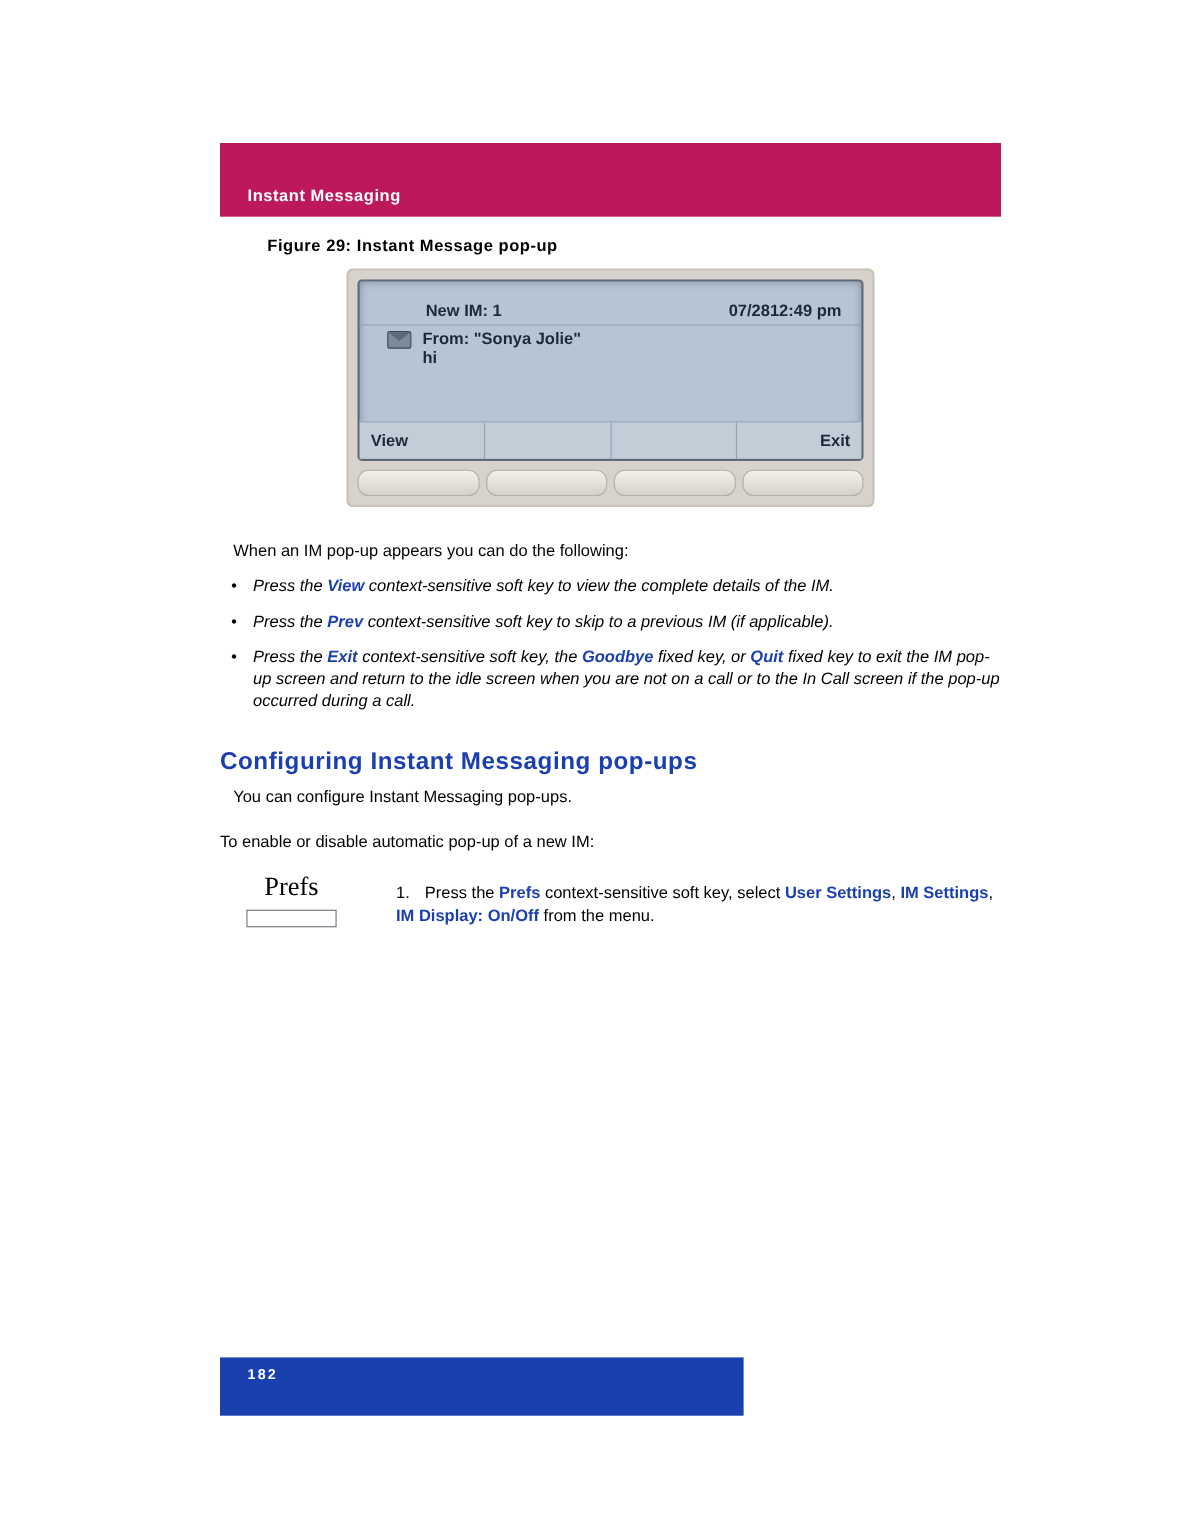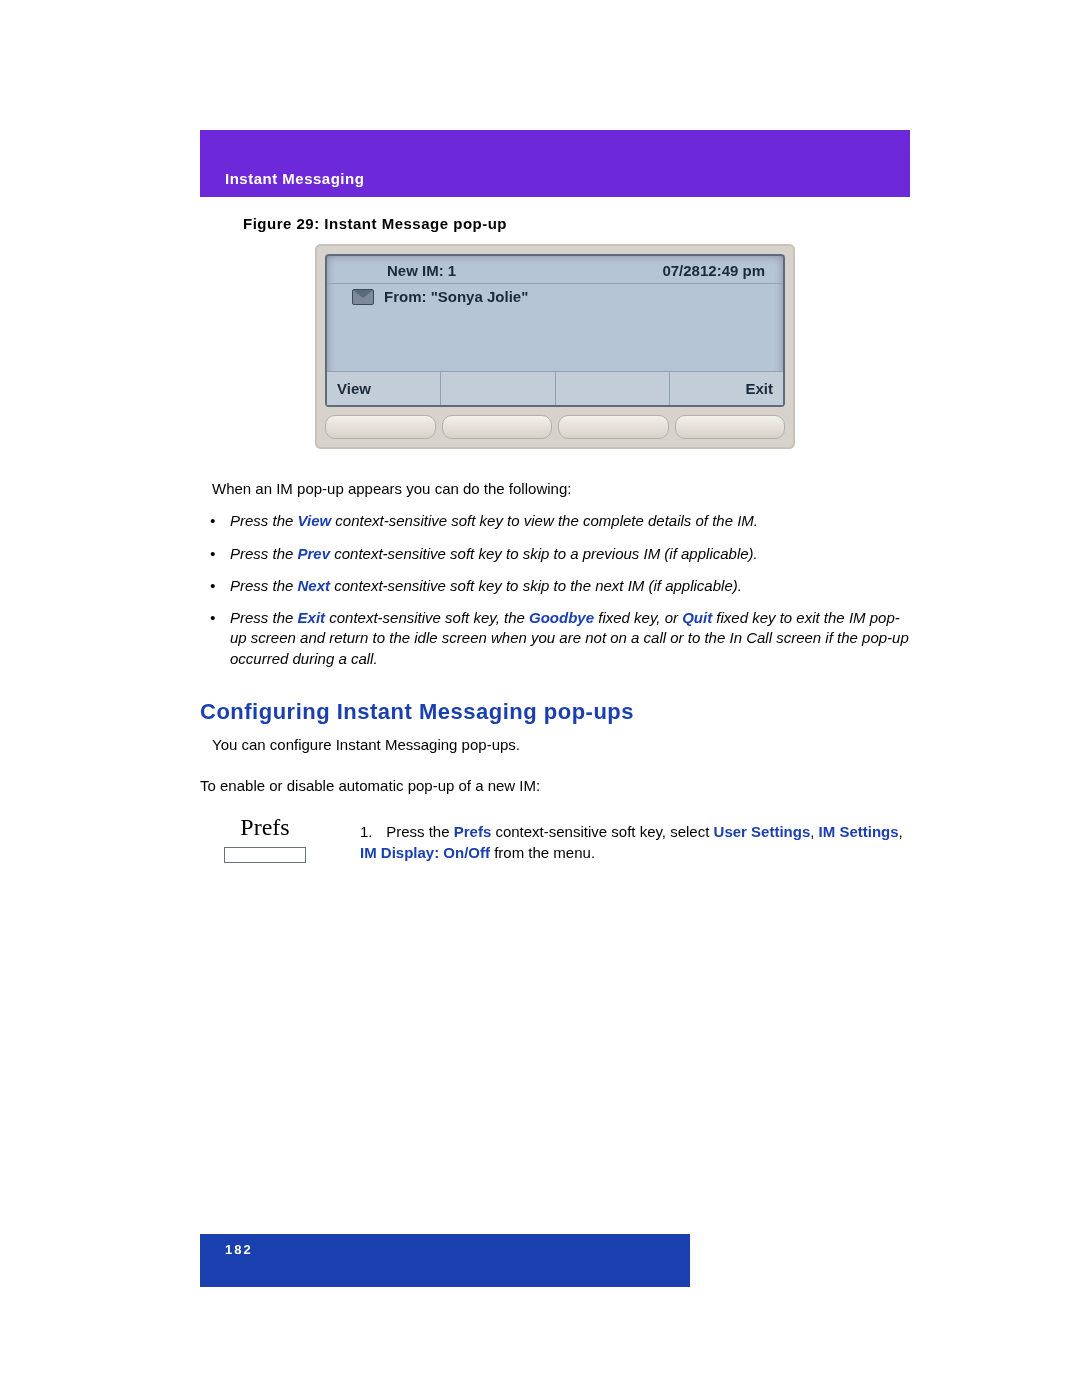--- a/index.html
+++ b/index.html
@@ -11,21 +11,21 @@
     color: #000000;
   }
   .page {
     width: 1080px;
     height: 1397px;
     position: relative;
     box-sizing: border-box;
     padding: 130px 170px 80px 200px;
   }
   .header-bar {
-    background: #6d28d9;
+    background: #be185d;
     color: #ffffff;
     font-weight: bold;
     letter-spacing: 0.5px;
     font-size: 15px;
     padding: 40px 25px 10px 25px;
     margin-bottom: 18px;
   }
   .figure-caption {
     font-weight: bold;
     letter-spacing: 0.5px;
@@ -46,21 +46,21 @@
     border: 2px solid #5f6b7a;
     border-radius: 4px;
     padding: 0;
     box-shadow: inset 0 0 8px rgba(0,0,0,0.3);
     font-family: Arial, sans-serif;
     color: #1a2a3a;
   }
   .screen-top {
     display: flex;
     justify-content: space-between;
-    padding: 6px 18px 4px 60px;
+    padding: 18px 18px 4px 60px;
     font-size: 15px;
     font-weight: bold;
     border-bottom: 1px solid #8fa2b5;
   }
   .screen-top-right {
     display: flex;
     gap: 0;
     font-weight: bold;
   }
   .screen-body {
@@ -179,21 +179,21 @@
   .footer-bar {
     position: absolute;
     left: 200px;
     bottom: 110px;
     width: 440px;
     background: #1a3faf;
     color: #ffffff;
     font-weight: bold;
     letter-spacing: 2px;
     font-size: 13px;
-    padding: 8px 25px 30px 25px;
+    padding: 8px 11px 30px 25px;
   }
 </style>
 </head>
 <body>
 
 <div class="page">
 
   <div class="header-bar">
     <span>Instant Messaging</span>
   </div>
@@ -207,20 +207,21 @@
         <span class="screen-top-right">
           <span>07/28</span>
           <span>12:49 pm</span>
         </span>
       </div>
       <div class="screen-body">
         <div class="screen-line1">
           <span class="mail-icon"></span>
           <span>From: "Sonya Jolie"</span>
         </div>
+        <div class="screen-line2">hi</div>
       </div>
       <div class="screen-softkeys">
         <div class="softkey-cell">View</div>
         <div class="softkey-cell"></div>
         <div class="softkey-cell"></div>
         <div class="softkey-cell">Exit</div>
       </div>
     </div>
     <div class="phys-buttons">
       <div class="phys-btn"></div>
@@ -233,23 +234,20 @@
   <p class="body-text">When an IM pop-up appears you can do the following:</p>
 
   <ul class="bullets">
     <li>
       <span>Press the </span><span class="kw">View</span><span> context-sensitive soft key to view the complete details of the IM.</span>
     </li>
     <li>
       <span>Press the </span><span class="kw">Prev</span><span> context-sensitive soft key to skip to a previous IM (if applicable).</span>
     </li>
     <li>
-      <span>Press the </span><span class="kw">Next</span><span> context-sensitive soft key to skip to the next IM (if applicable).</span>
-    </li>
-    <li>
       <span>Press the </span><span class="kw">Exit</span><span> context-sensitive soft key, the </span><span class="kw">Goodbye</span><span> fixed key, or </span><span class="kw">Quit</span><span> fixed key to exit the IM pop-up screen and return to the idle screen when you are not on a call or to the In Call screen if the pop-up occurred during a call.</span>
     </li>
   </ul>
 
   <h2 class="section-head">Configuring Instant Messaging pop-ups</h2>
 
   <p class="body-text">You can configure Instant Messaging pop-ups.</p>
 
   <p class="bold-line">To enable or disable automatic pop-up of a new IM:</p>
 

